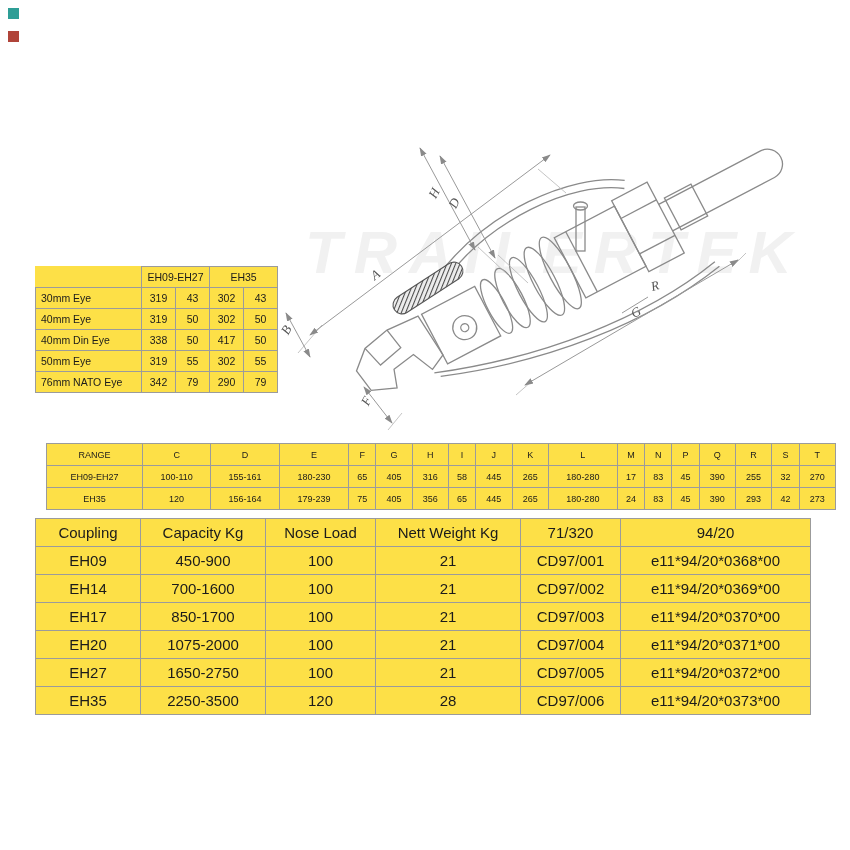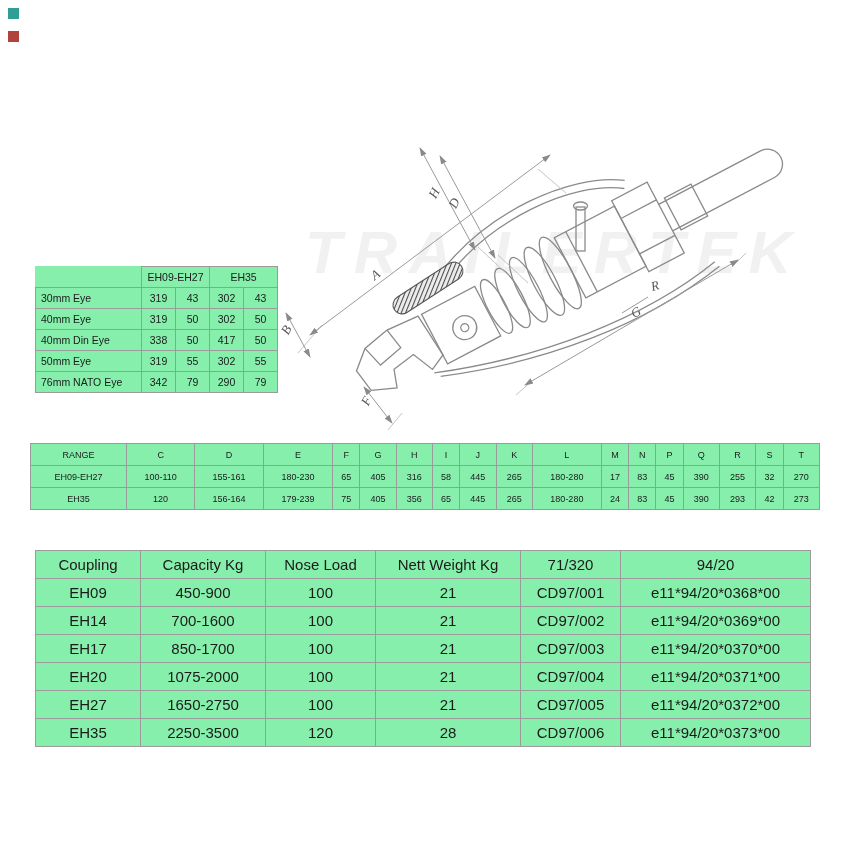--- a/index.html
+++ b/index.html
@@ -5,34 +5,34 @@
   html,body{margin:0;padding:0;background:#fff;}
   .sheet{position:relative;width:850px;height:850px;background:#fff;overflow:hidden;
          font-family:"Liberation Sans",sans-serif;color:#1b1b1b;}
   .watermark{position:absolute;left:305px;top:218px;font-size:60px;font-weight:bold;
              letter-spacing:12px;color:rgba(60,60,60,0.07);white-space:nowrap;z-index:0;font-style:italic;}
   .corner-mark{position:absolute;width:11px;height:11px;}
   .mark-teal{left:8px;top:8px;background:#2e9e96;}
   .mark-red{left:8px;top:31px;background:#b0443a;}
   .drawing{position:absolute;left:270px;top:85px;z-index:1;}
 
-  table{border-collapse:collapse;position:absolute;background:#86efac;z-index:2;}
+  table{border-collapse:collapse;position:absolute;background:#fde047;z-index:2;}
   th,td{border:1px solid #9b9b9b;font-weight:normal;text-align:center;vertical-align:middle;
         padding:1px 3px;white-space:nowrap;}
 
   table.het{left:35px;top:266px;table-layout:fixed;width:242px;font-size:10.5px;}
   .het th,.het td{height:18px;}
   .het td:first-child, .het tr[data-cols] th:first-child{text-align:left;padding-left:5px;}
   .het th.blank{border:none;}
 
-  table.range{left:30px;top:443px;width:790px;font-size:9px;}
+  table.range{left:46px;top:443px;width:790px;font-size:9px;}
   .range th,.range td{height:19px;padding:1px 2px;}
   .range td:first-child{font-size:9px;}
 
-  table.coupling{left:35px;top:518px;table-layout:fixed;width:775px;font-size:15px;margin-top:32px;}
+  table.coupling{left:35px;top:518px;table-layout:fixed;width:775px;font-size:15px;}
   .coupling th,.coupling td{height:25px;}
 </style>
 </head>
 <body>
 
 <div class="sheet">
 
   <div class="corner-mark mark-teal"></div>
   <div class="corner-mark mark-red"></div>
 

